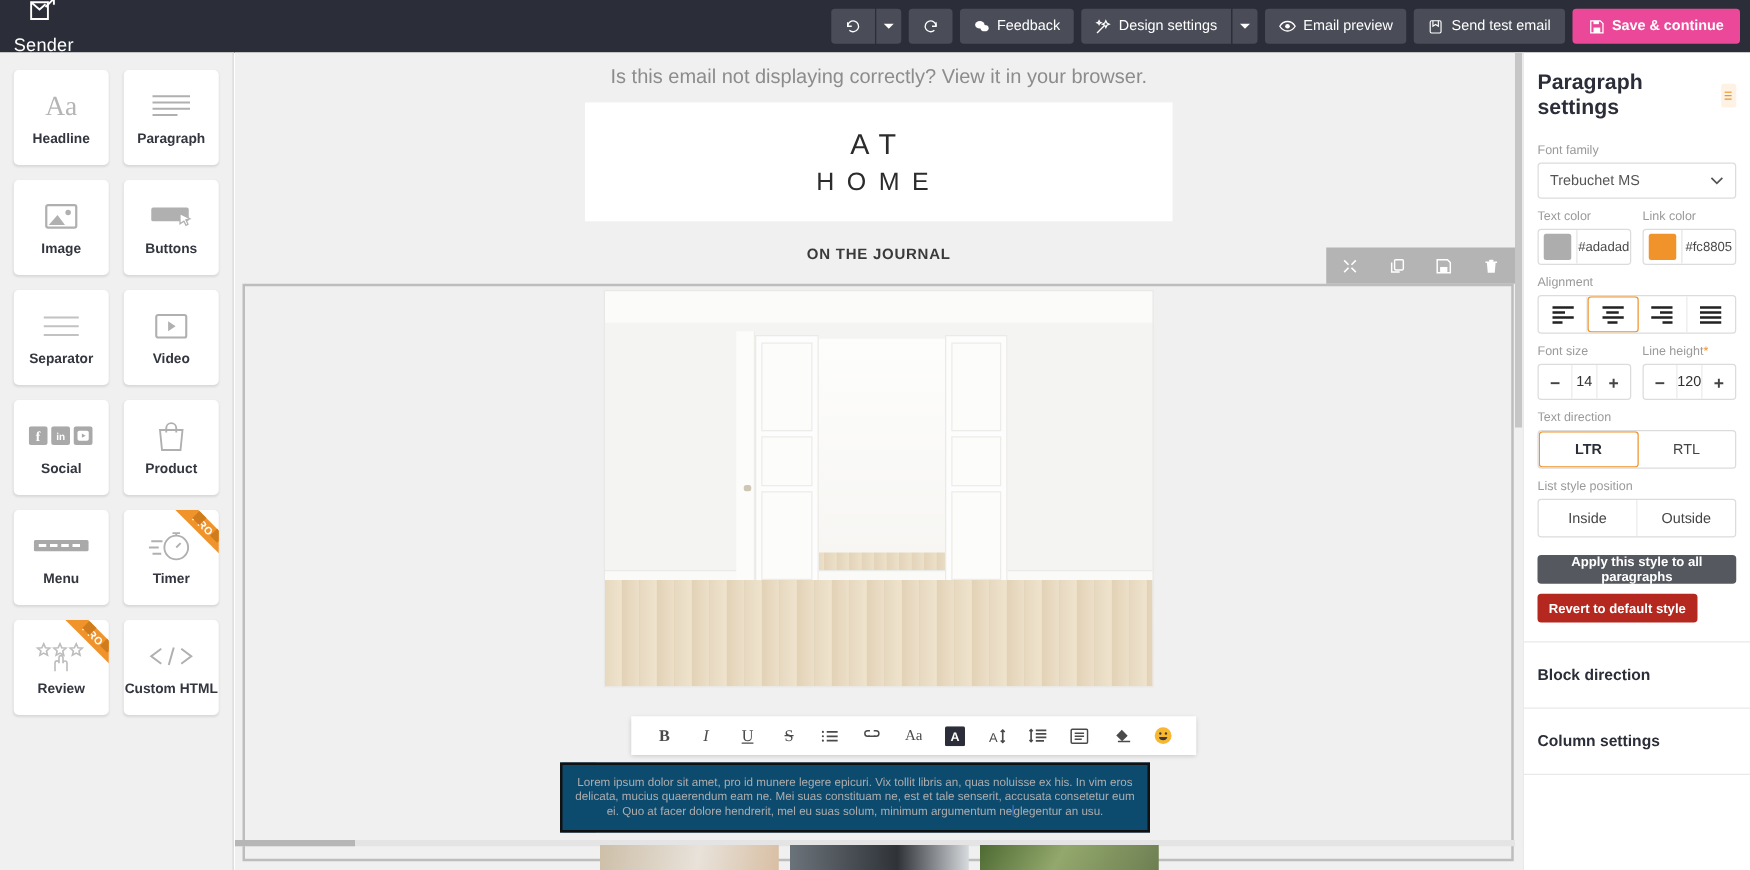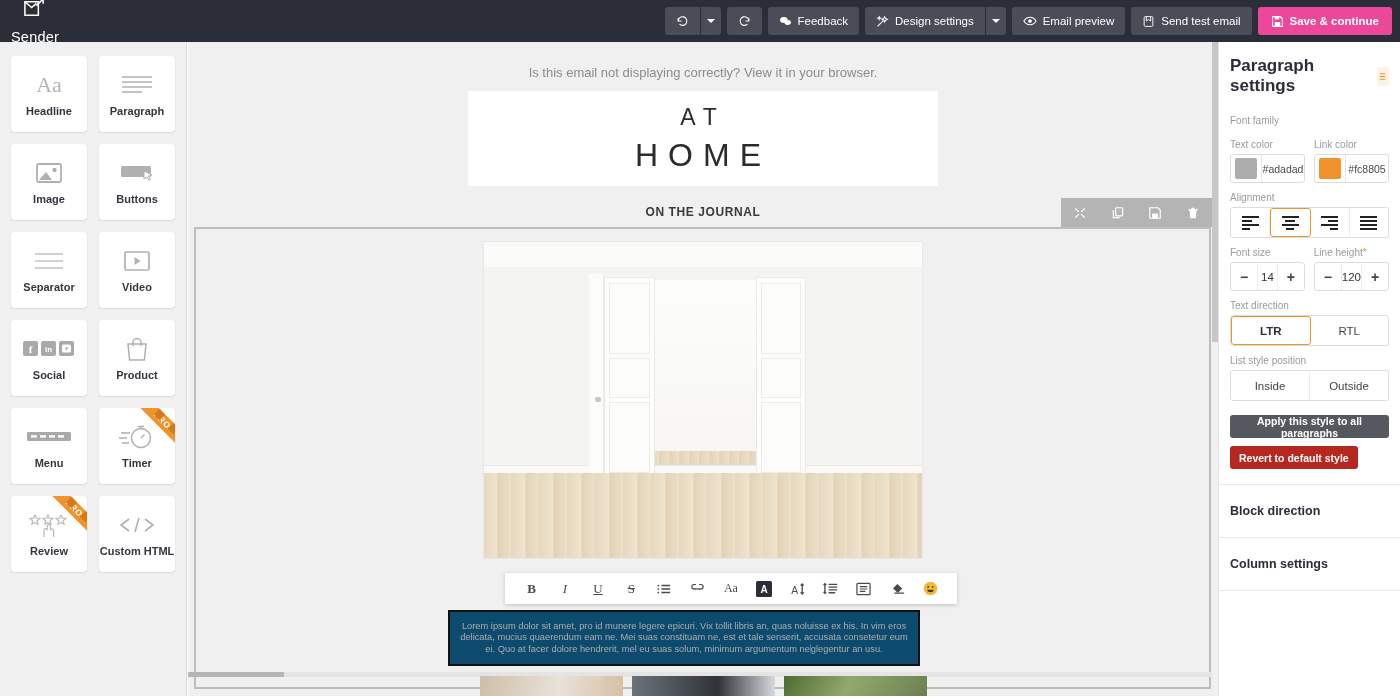--- a/index.html
+++ b/index.html
@@ -79,33 +79,33 @@
     content: ""; position: absolute; border: 4px solid #d07c1c;
   }
   .aa-ico { font-size: 22px; color: #b5b5b5; font-family: "Liberation Serif", serif; }
 
   
   .canvas {
     position: absolute; top: 42px; left: 188px; width: 1030px; height: 654px;
     background: #f0f0f0; overflow: hidden;
   }
   .preheader {
-    text-align: center; font-size: 13px; color: #8c8c8c; padding-top: 23px;
+    text-align: center; font-size: 16px; color: #8c8c8c; padding-top: 11px;
   }
   .email-wrap { width: 100%; display: flex; justify-content: center; }
   .email { width: 470px; margin-top: 11px; }
   .logo-band {
     background: #ffffff; height: 95px; display: flex; flex-direction: column;
     align-items: center; justify-content: center; gap: 6px;
   }
   .logo-l1, .logo-l2 {
     font-size: 23px; letter-spacing: 9px; color: #2b2b2b;
     font-family: "Liberation Sans", sans-serif; font-weight: 400;
   }
-  .logo-l2 { font-size: 32px; letter-spacing: 10px; }
+  .logo-l2 { font-size: 20px; letter-spacing: 10px; }
   .journal {
     text-align: center; font-size: 12px; font-weight: bold; color: #3a3a3a;
     letter-spacing: .6px; padding: 19px 0 0 0;
   }
 
   
   .sel-row {
     position: absolute; top: 185px; left: 6px; width: 1017px; height: 462px;
     border: 2px solid #bdbdbd; pointer-events: none;
   }
@@ -712,20 +712,28 @@
     <div class="rp-title-row">
       <span class="rp-title">Paragraph settings</span>
       <span class="rp-collapse">
         <svg width="7" height="7" viewBox="0 0 10 10" fill="none" stroke="#f0932b" stroke-width="1.6">
           <path d="M1 1h8M1 5h8M1 9h8"></path>
         </svg>
       </span>
     </div>
 
     <div class="fld-label">Font family</div>
+    <div class="select-box">
+      <span>Trebuchet MS</span>
+      <span class="chev">
+        <svg width="11" height="7" viewBox="0 0 12 8" fill="none" stroke="#555" stroke-width="1.6">
+            <path d="M1 1.5L6 6.5 11 1.5"></path>
+          </svg>
+      </span>
+    </div>
 
     <div class="two-col">
       <div>
         <div class="fld-label">Text color</div>
         <div class="color-field">
           <span class="sw" style="background:#adadad"></span>
           <span class="color-val">#adadad</span>
         </div>
       </div>
       <div>

